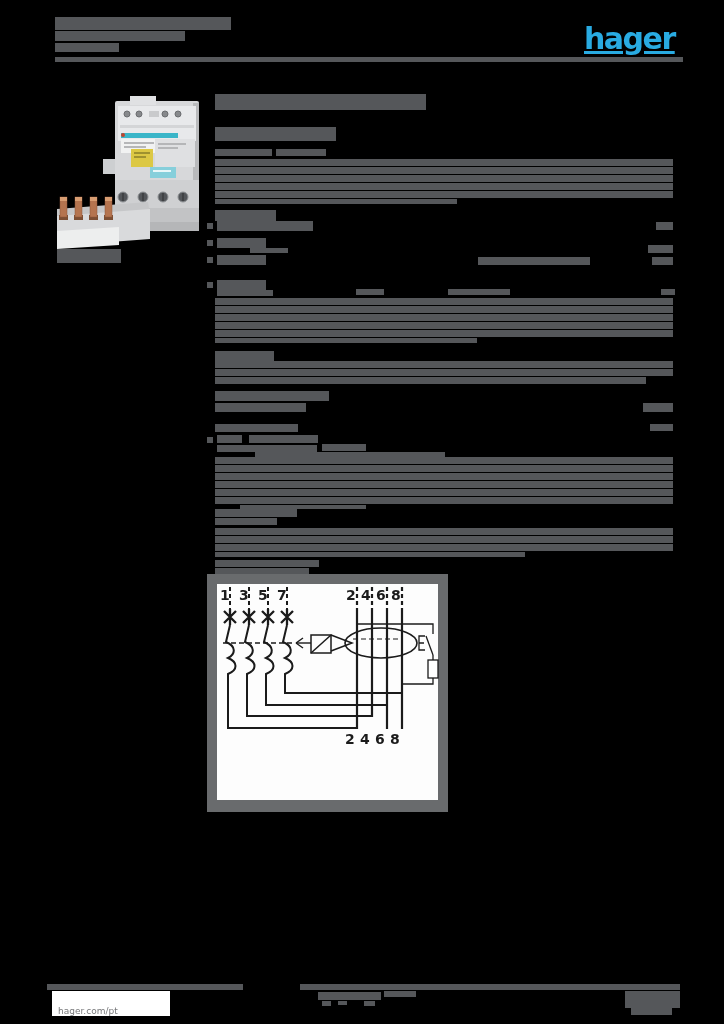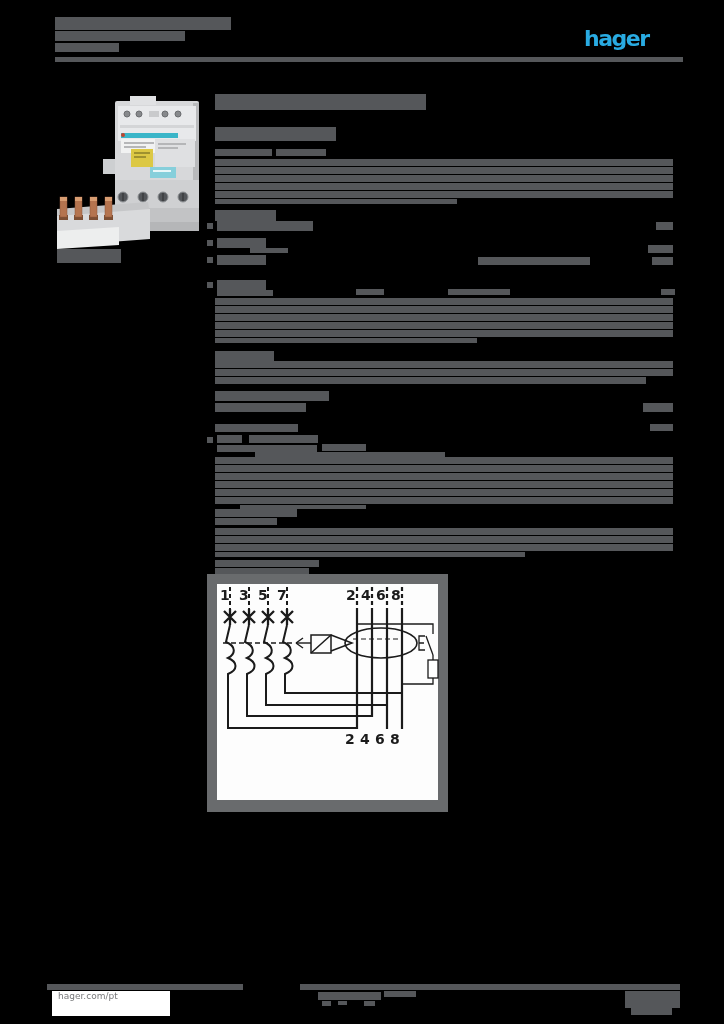--- a/index.html
+++ b/index.html
@@ -1,23 +1,23 @@
 <!DOCTYPE html>
 <html><head>
 <meta charset="utf-8">
 <style>
   html,body{margin:0;padding:0;background:#000;}
   .page{position:relative;width:724px;height:1024px;background:#000;overflow:hidden;
         font-family:"DejaVu Sans","Liberation Sans",sans-serif;}
   .bar{position:absolute;background:#55575a;}
   .logo{position:absolute;left:584px;top:24px;width:92px;height:32px;
-        color:#29abe2;font-size:22px;font-weight:800;letter-spacing:-1.5px;line-height:30px;
-        font-family:"DejaVu Sans","Liberation Sans",sans-serif;}
+        color:#29abe2;font-size:30px;font-weight:800;letter-spacing:-1.5px;line-height:30px;
+        font-family:"DejaVu Sans","Liberation Sans",sans-serif;text-decoration:underline;}
   .urlbox{position:absolute;left:52px;top:991px;width:118px;height:25px;background:#ffffff;
-          display:flex;align-items:flex-start;}
+          display:flex;align-items:flex-end;}
   .urlbox span{font-size:9px;color:#77787a;padding-left:6px;letter-spacing:0px;}
   .diagram-frame{position:absolute;left:207px;top:574px;width:241px;height:238px;}
   svg text{font-family:"DejaVu Sans","Liberation Sans",sans-serif;}
 </style>
 </head>
 <body>
 
 <div class="page">
 
   <div id="bars-layer">

